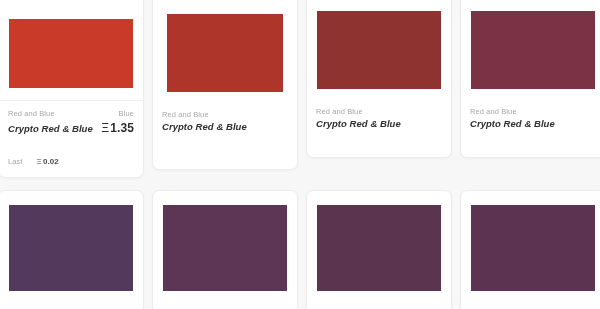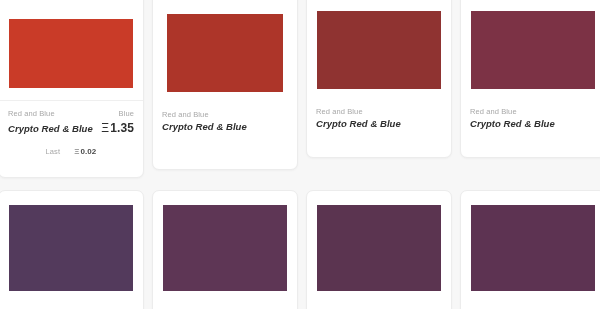--- a/index.html
+++ b/index.html
@@ -91,24 +91,24 @@
     text-align: center;
   }
 
   .eth-glyph {
     font-weight: normal;
     margin-right: 1px;
   }
 
   .last-row {
     display: flex;
-    justify-content: center;
+    justify-content: flex-start;
     align-items: baseline;
     gap: 14px;
-    margin-top: 10px;
+    margin-top: 20px;
   }
 
   .last-label {
     font-size: 7.5px;
     color: #a8a8a8;
     letter-spacing: 0.1px;
     white-space: nowrap;
   }
 
   .last-value {

